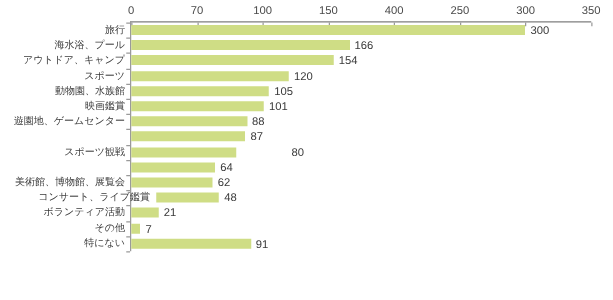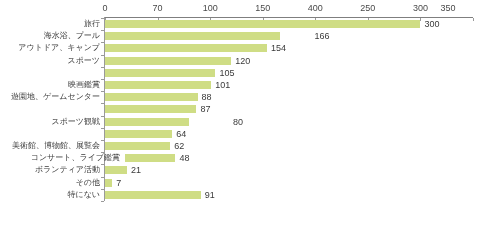--- a/index.html
+++ b/index.html
@@ -122,21 +122,21 @@
       <div class="tick-label" style="left: 210.143px;">100</div>
       <div class="tick" style="left: 262.714px;"></div>
       <div class="tick-label" style="left: 262.714px;">150</div>
       <div class="tick" style="left: 315.286px;"></div>
       <div class="tick-label" style="left: 315.286px;">400</div>
       <div class="tick" style="left: 367.857px;"></div>
       <div class="tick-label" style="left: 367.857px;">250</div>
       <div class="tick" style="left: 420.429px;"></div>
       <div class="tick-label" style="left: 420.429px;">300</div>
       <div class="tick" style="left: 473px;"></div>
-      <div class="tick-label" style="left: 448px;">350</div>
+      <div class="tick-label" style="left: 473px;">350</div>
     </div>
   <div id="yticks">
       <div class="ytick" style="top: 18px;"></div>
       <div class="ytick" style="top: 30.2px;"></div>
       <div class="ytick" style="top: 42.4px;"></div>
       <div class="ytick" style="top: 54.6px;"></div>
       <div class="ytick" style="top: 66.8px;"></div>
       <div class="ytick" style="top: 79px;"></div>
       <div class="ytick" style="top: 91.2px;"></div>
       <div class="ytick" style="top: 103.4px;"></div>
@@ -155,37 +155,38 @@
         <div class="bar-wrap" style="width: 315.429px;">
           <div class="bar" style="width: 315.429px; background: rgb(207, 221, 133);"></div>
         </div>
         <div class="val-label" style="left: 424.429px;">300</div>
       </div>
       <div class="row" style="top: 30.2px;">
         <div class="cat-label">海水浴、プール</div>
         <div class="bar-wrap" style="width: 174.537px;">
           <div class="bar" style="width: 174.537px; background: rgb(207, 221, 133);"></div>
         </div>
-        <div class="val-label" style="left: 283.537px; margin-left: 31px;">166</div>
+        <div class="val-label" style="left: 283.537px;">166</div>
       </div>
       <div class="row" style="top: 42.4px;">
         <div class="cat-label">アウトドア、キャンプ</div>
         <div class="bar-wrap" style="width: 161.92px;">
           <div class="bar" style="width: 161.92px; background: rgb(207, 221, 133);"></div>
         </div>
         <div class="val-label" style="left: 270.92px;">154</div>
       </div>
       <div class="row" style="top: 54.6px;">
         <div class="cat-label">スポーツ</div>
         <div class="bar-wrap" style="width: 126.171px;">
           <div class="bar" style="width: 126.171px; background: rgb(207, 221, 133);"></div>
         </div>
         <div class="val-label" style="left: 235.171px;">120</div>
       </div>
       <div class="row" style="top: 66.8px;">
+        <div class="cat-label">動物園、水族館</div>
         <div class="bar-wrap" style="width: 110.4px;">
           <div class="bar" style="width: 110.4px; background: rgb(207, 221, 133);"></div>
         </div>
         <div class="val-label" style="left: 219.4px;">105</div>
       </div>
       <div class="row" style="top: 79px;">
         <div class="cat-label">映画鑑賞</div>
         <div class="bar-wrap" style="width: 106.194px;">
           <div class="bar" style="width: 106.194px; background: rgb(207, 221, 133);"></div>
         </div>

